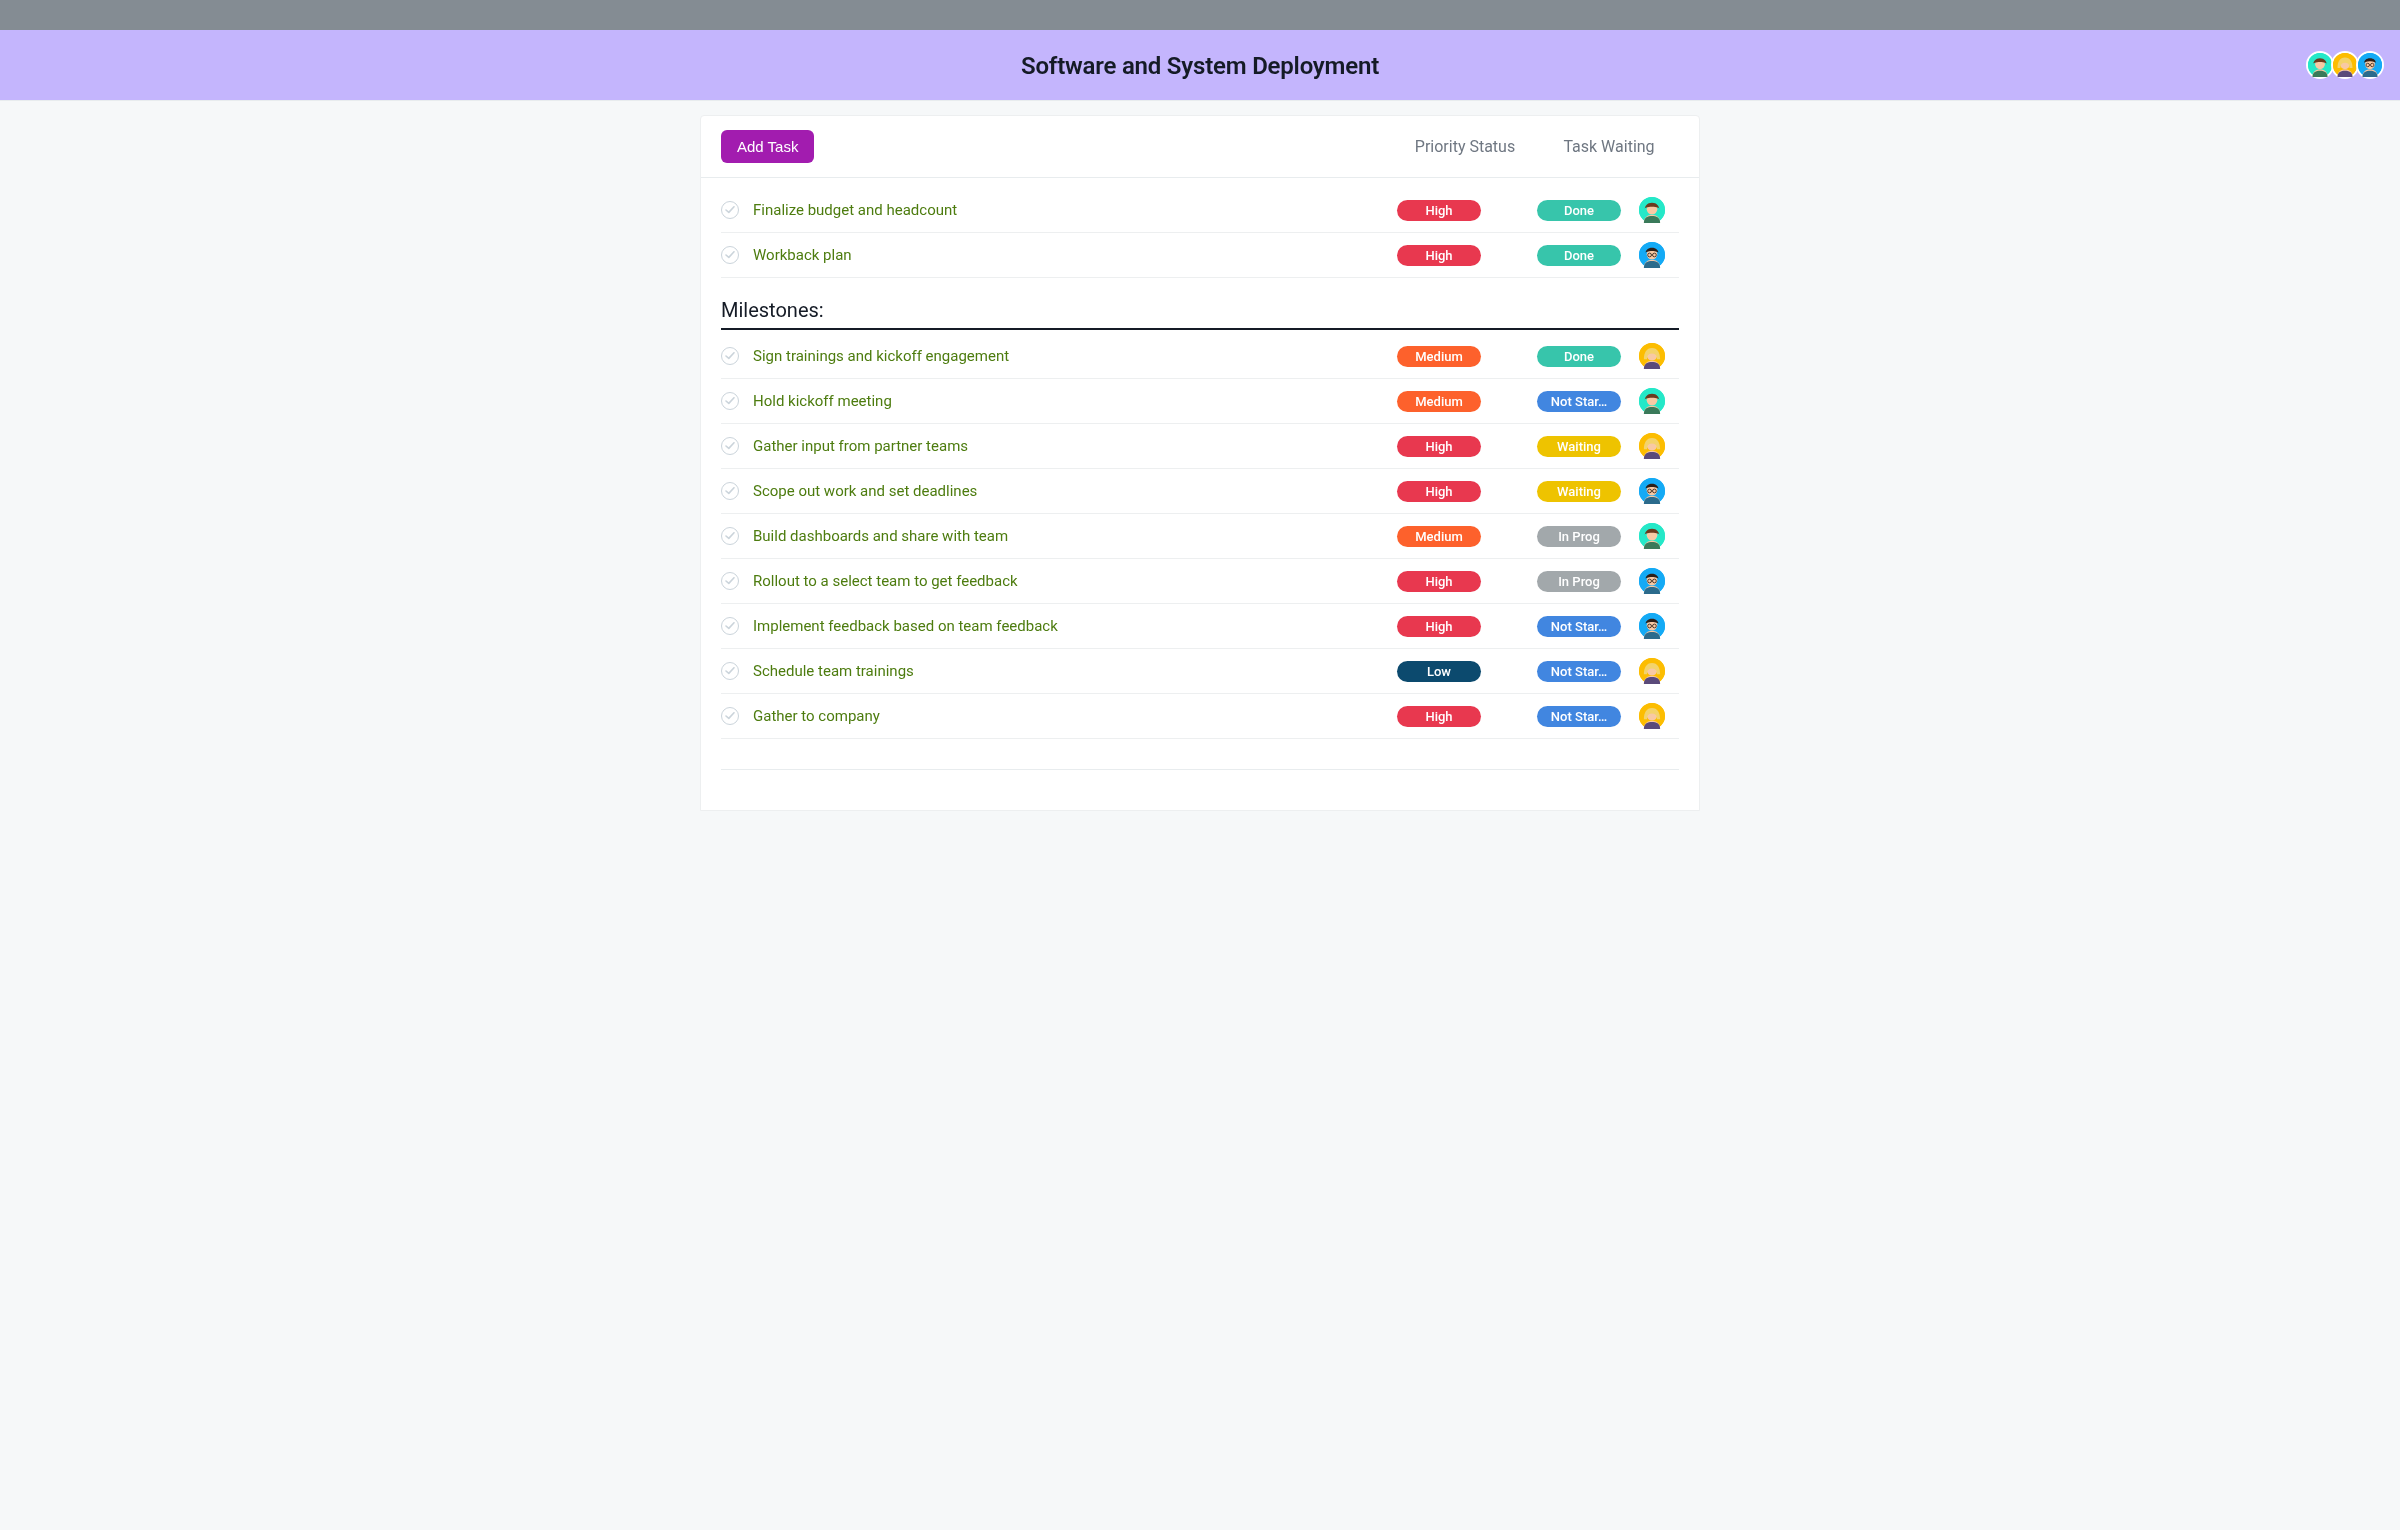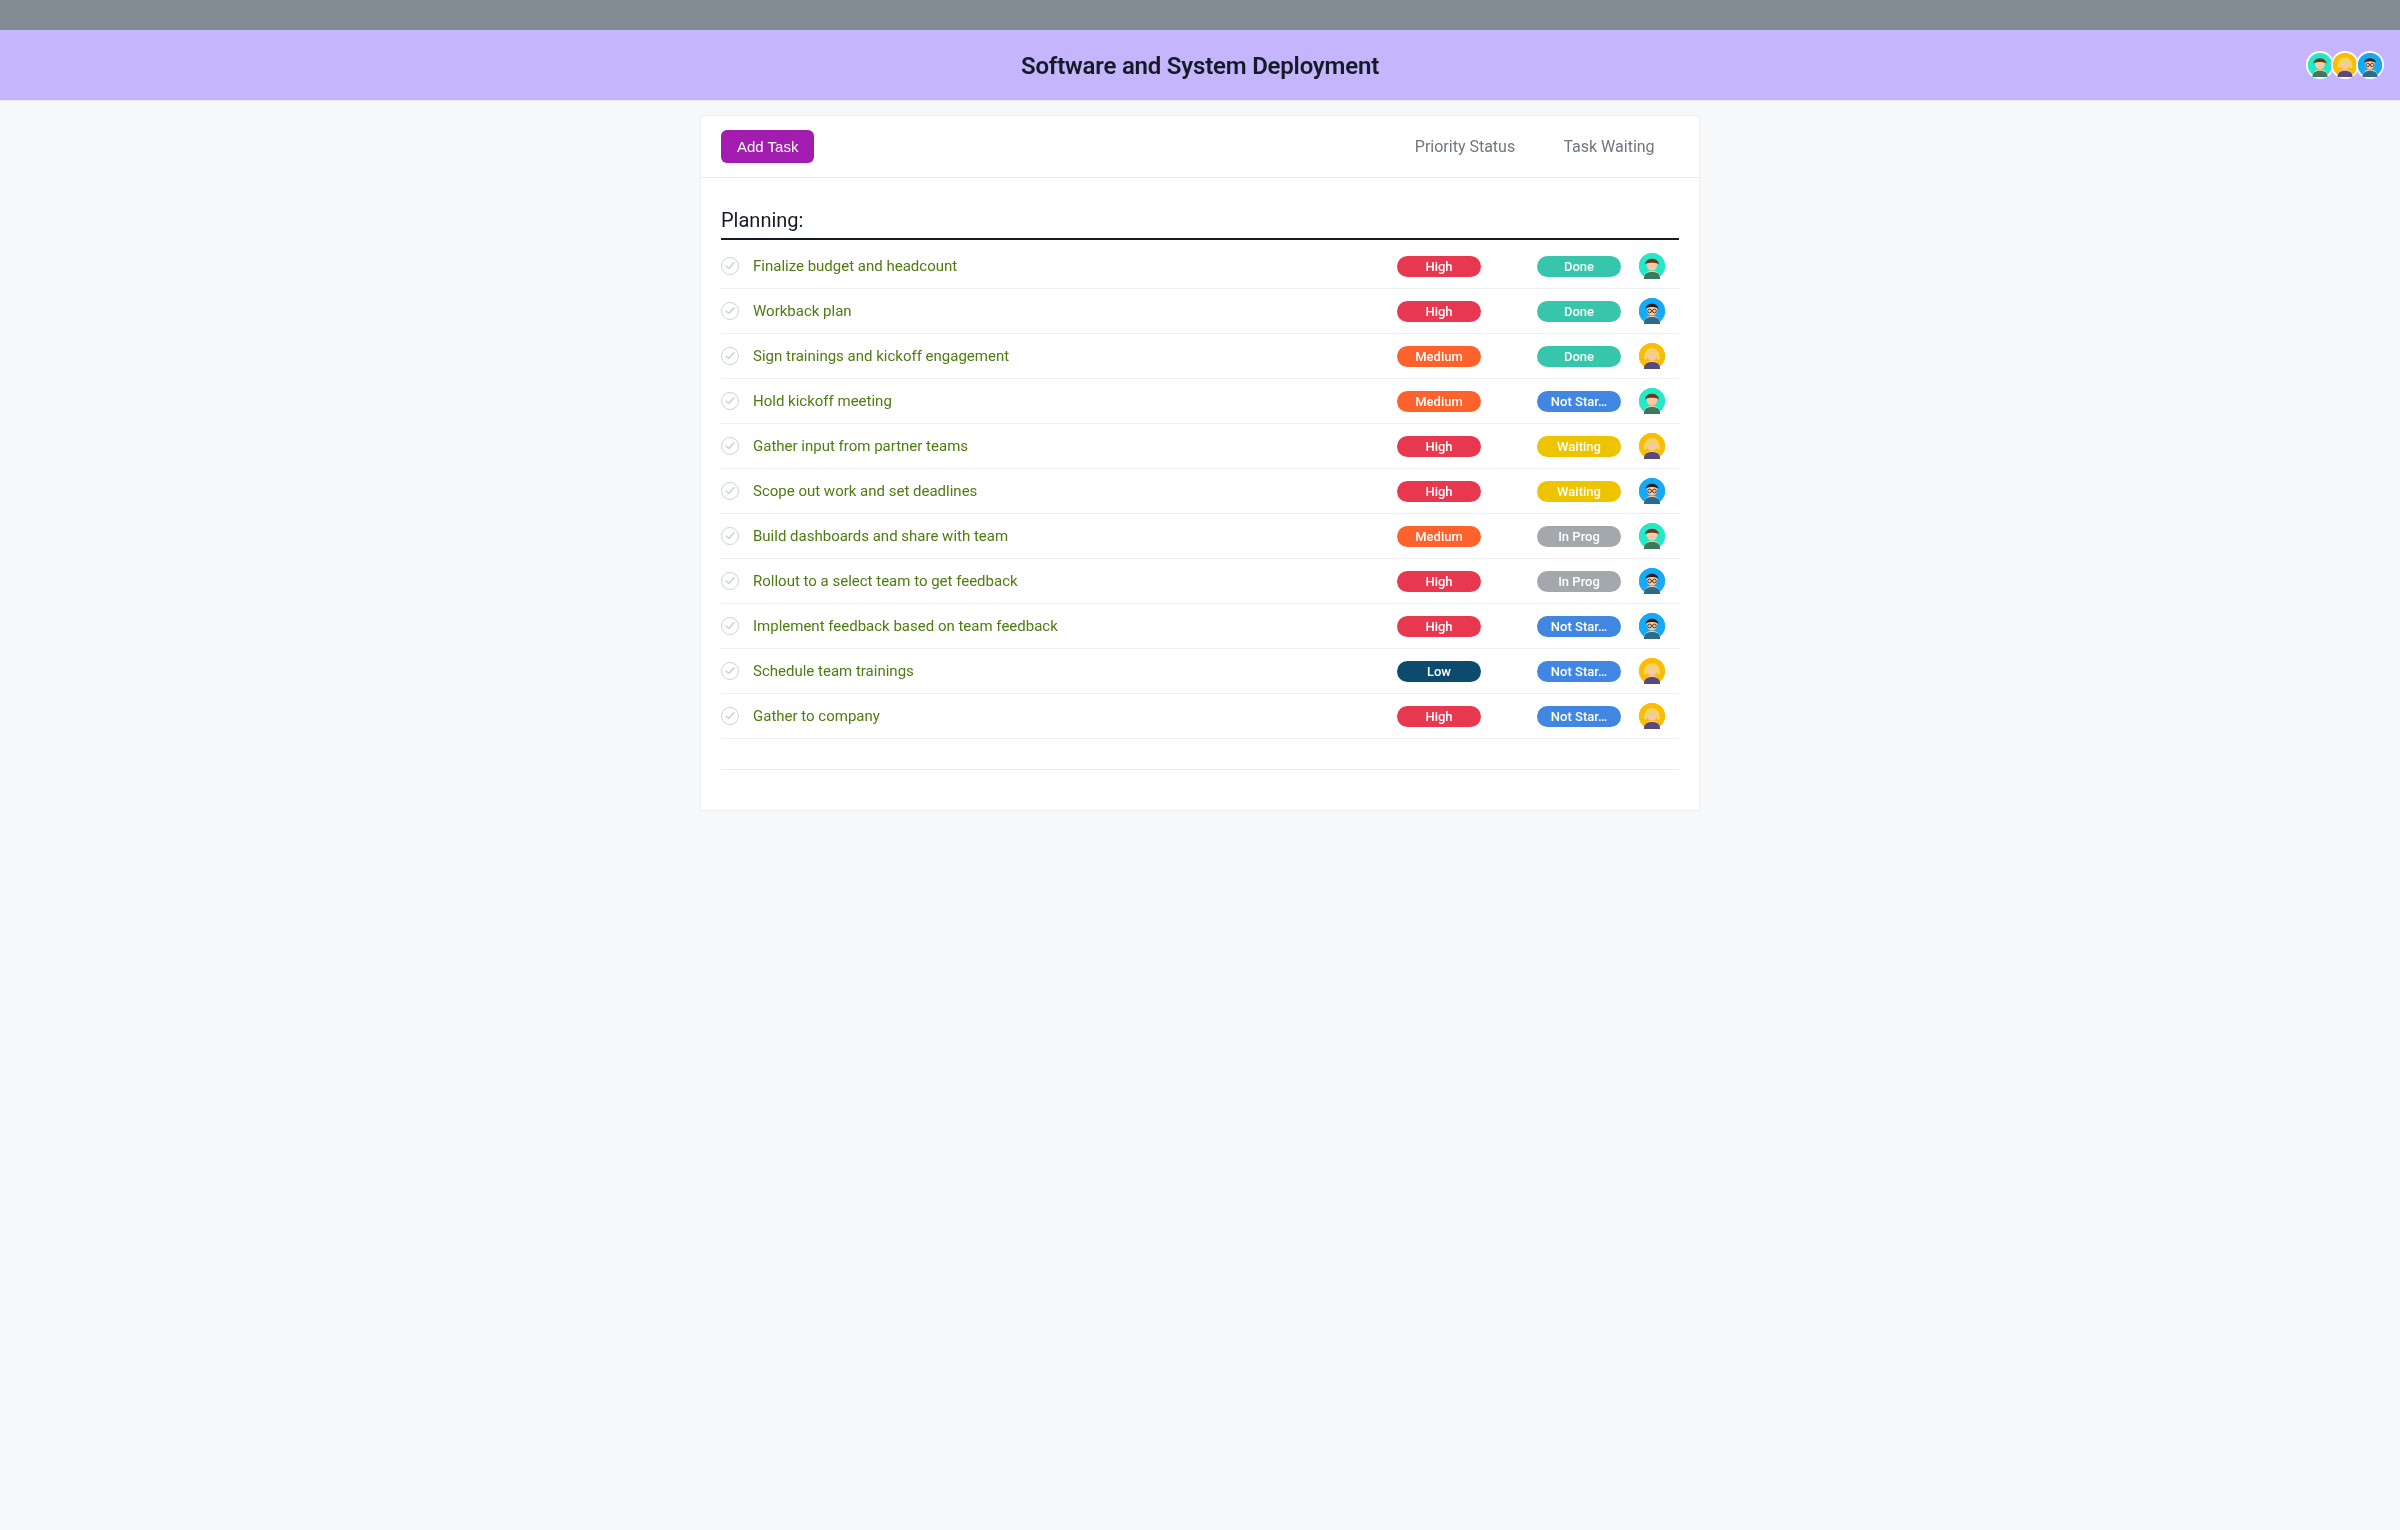--- a/index.html
+++ b/index.html
@@ -197,21 +197,20 @@
 
   <div class="toolbar">
     <button class="btn-primary">Add Task</button>
     <div class="spacer"></div>
     <div class="col-header">Priority Status</div>
     <div class="col-header">Task Waiting</div>
   </div>
 
   <div class="content" id="sections-root">
 
-    <div class="section-title">Planning:</div>
       <div class="task-row">
         <span class="check">
           <svg width="10" height="8" viewBox="0 0 12 10" fill="none">
             <path d="M1 5 L4.5 8 L11 1" stroke-width="2" stroke-linecap="round" stroke-linejoin="round"></path>
           </svg>
         </span>
         <span class="task-name">Finalize budget and headcount</span>
         <span class="pill-col">
           <span class="pill" style="background: rgb(232, 56, 79);">High</span>
         </span>
@@ -251,20 +250,21 @@
               <path d="M6 32 C6 24 11 22 16 22 C21 22 26 24 26 32 Z" fill="#f8c9a4"></path>
               <path d="M6 32 C6 25 11 23.5 16 23.5 C21 23.5 26 25 26 32 Z" fill="#2b6b8c"></path>
               <path d="M16 7 C11 7 8 10 8 14 L8 13 C8 13 11 11 16 11 C21 11 24 13 24 13 L24 14 C24 10 21 7 16 7Z" fill="#2d1f17"></path>
               <circle cx="13" cy="16" r="2.3" fill="none" stroke="#2d1f17" stroke-width="1"></circle>
               <circle cx="19" cy="16" r="2.3" fill="none" stroke="#2d1f17" stroke-width="1"></circle>
               <line x1="15.3" y1="16" x2="16.7" y2="16" stroke="#2d1f17" stroke-width="1"></line>
             </svg>
           </span>
         </span>
       </div>
+      <div class="section-title">Milestones:</div>
       <div class="task-row">
         <span class="check">
           <svg width="10" height="8" viewBox="0 0 12 10" fill="none">
             <path d="M1 5 L4.5 8 L11 1" stroke-width="2" stroke-linecap="round" stroke-linejoin="round"></path>
           </svg>
         </span>
         <span class="task-name">Sign trainings and kickoff engagement</span>
         <span class="pill-col">
           <span class="pill" style="background: rgb(253, 97, 44);">Medium</span>
         </span>

